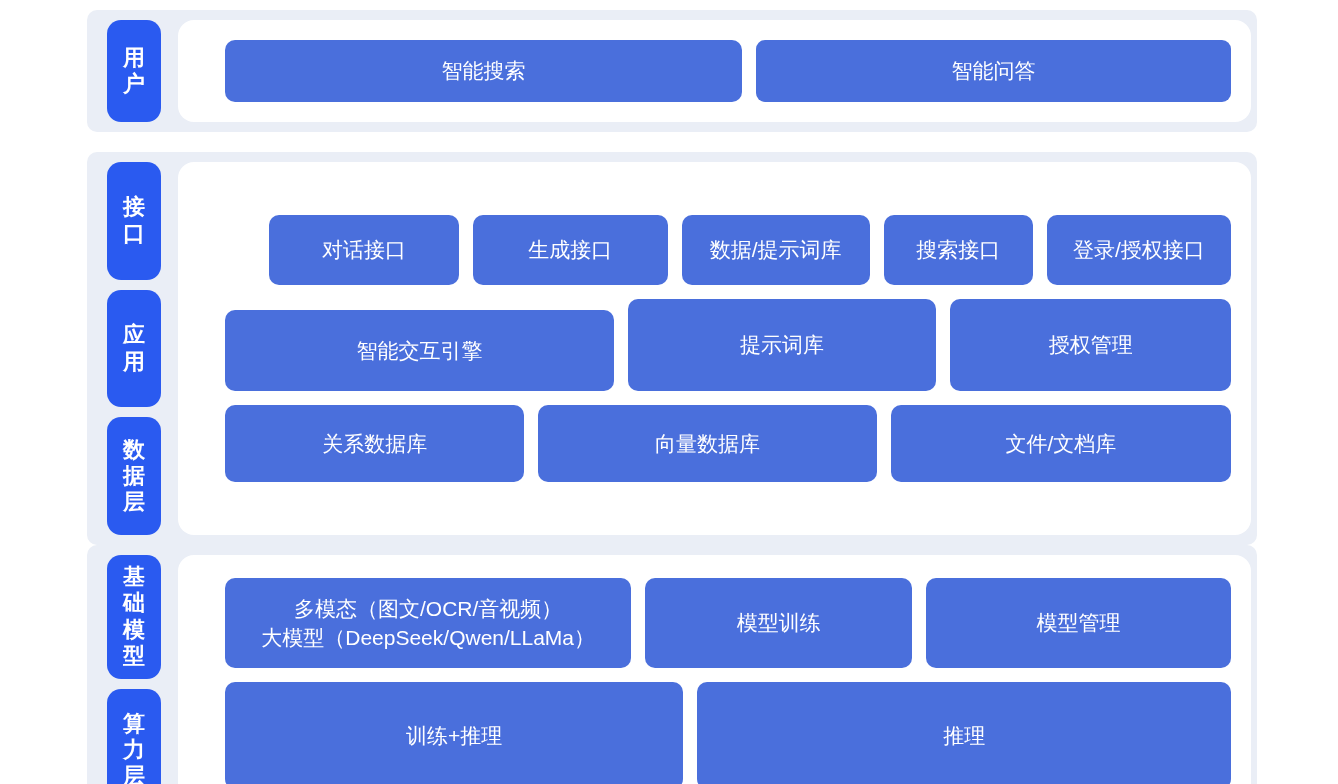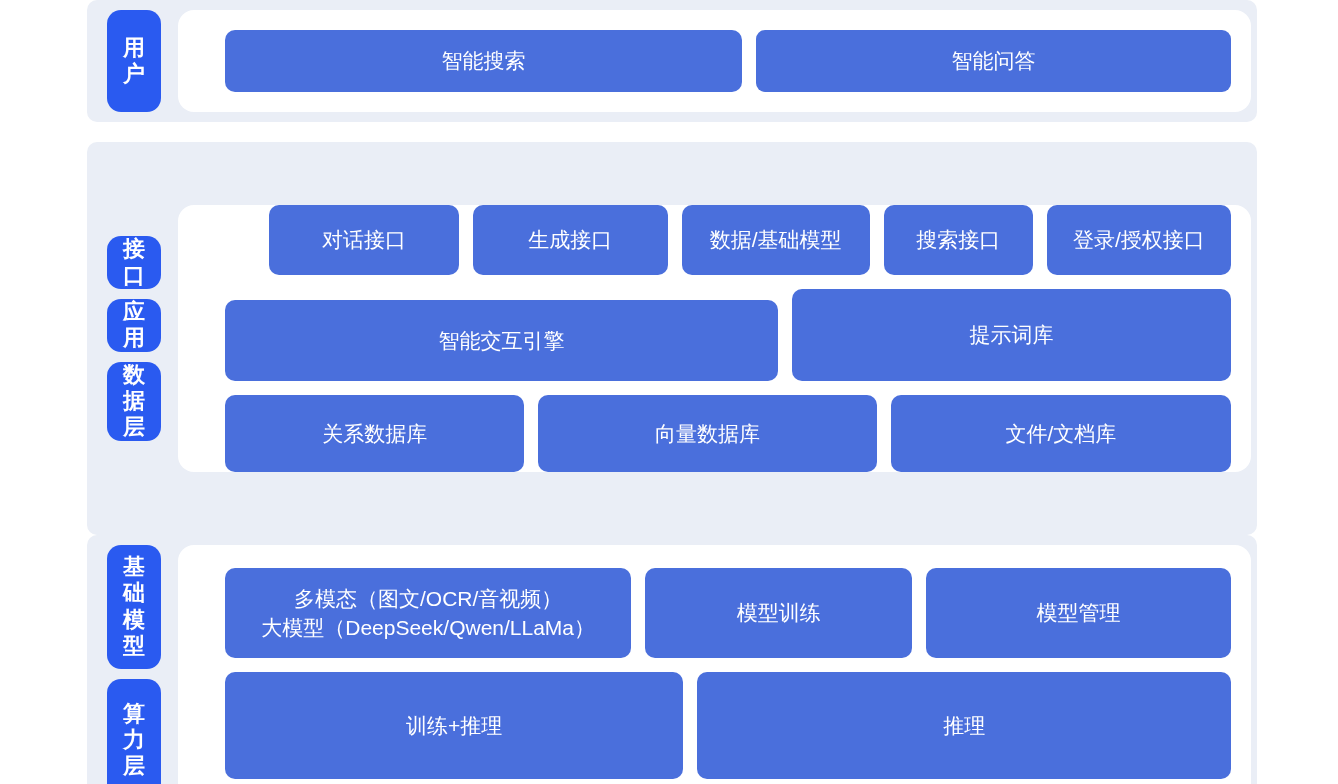--- a/index.html
+++ b/index.html
@@ -17,22 +17,22 @@
   }
   .sec {
     box-sizing: border-box;
     background: var(--section_bg, #eaeef6);
     border-radius: 10px;
     display: flex;
     align-items: stretch;
     padding: 10px 6px 10px 20px;
     gap: 17px;
   }
-  .sec-user   { height: 122px; }
-  .sec-middle { height: 393px; margin-top: 20px; align-items: center; }
+  .sec-user   { height: 122px; margin-top: 10px; }
+  .sec-middle { height: 393px; margin-top: 20px; }
   .sec-base   { height: 277px; margin-top: 0;  }
 
   .pills {
     width: 54px;
     flex: 0 0 54px;
     display: flex;
     flex-direction: column;
     gap: 10px;
   }
   .pill {
@@ -151,27 +151,28 @@
           <span>应用</span>
         </div>
         <div class="pill">
           <span>数据层</span>
         </div>
       </div>
       <div class="panel">
         <div class="row row-0">
           <div class="node b0">对话接口</div>
           <div class="node b1">生成接口</div>
-          <div class="node b2">数据/基础模型</div>
+          <div class="node b2">数据/提示词库</div>
           <div class="node b3">搜索接口</div>
           <div class="node b4">登录/授权接口</div>
         </div>
         <div class="row row-1">
           <div class="node b1">智能交互引擎</div>
           <div class="node b2">提示词库</div>
+          <div class="node b3">授权管理</div>
         </div>
         <div class="row row-2">
           <div class="node b0">关系数据库</div>
           <div class="node b1">向量数据库</div>
           <div class="node b2">文件/文档库</div>
         </div>
       </div>
     </div>
     <div class="sec sec-base">
       <div class="pills">

